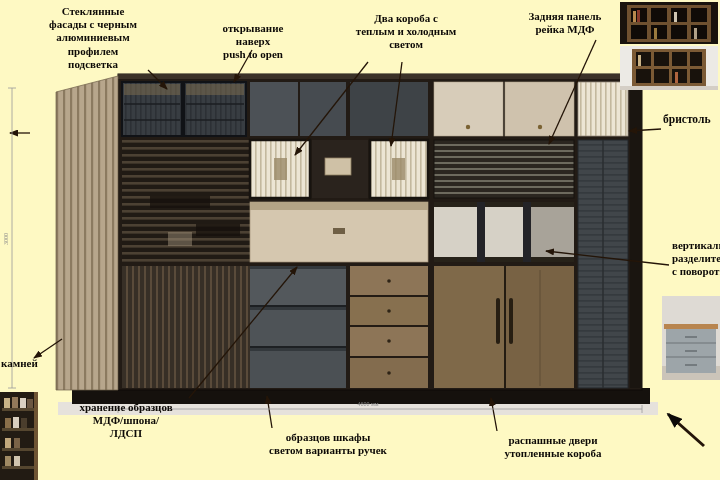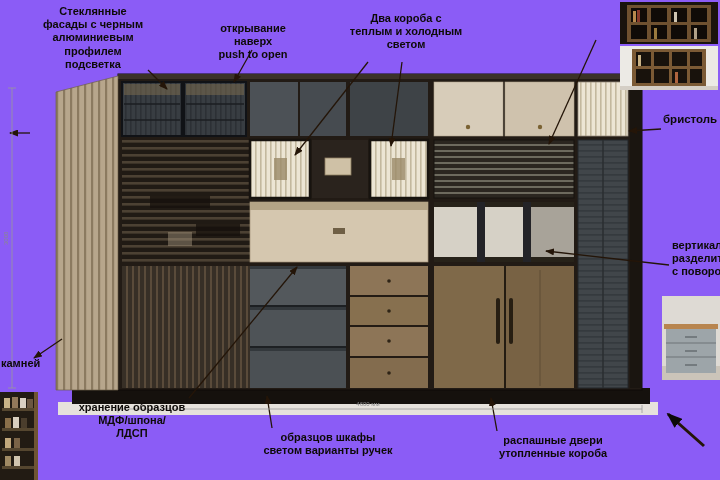--- a/index.html
+++ b/index.html
@@ -1,18 +1,18 @@
 <!DOCTYPE html>
 <html><head>
 <meta charset="utf-8">
 <style>
   html,body{margin:0;padding:0;background:#ffffff;}
   .stage{
-    position:relative;width:720px;height:480px;background:#8b5cf6;overflow:hidden;
-    font-family:Liberation Sans, sans-serif;
+    position:relative;width:720px;height:480px;background:#fef9c3;overflow:hidden;
+    font-family:Liberation Serif, serif;
   }
   .scene{position:absolute;left:0;top:0;}
   .label{
     position:absolute;font-weight:700;font-size:11px;line-height:1.2;
     color:#0d0a07;text-align:center;white-space:nowrap;
   }
   .label.left{text-align:left;}
   .label.big{font-size:11.5px;}
 </style>
 </head>
@@ -266,36 +266,40 @@
   <div>наверх</div>
   <div>push to open</div>
 </div>
 
 <div class="label" style="left:336px;top:12px;width:140px">
   <div>Два короба с</div>
   <div>теплым и холодным</div>
   <div>светом</div>
 </div>
 
+<div class="label" style="left:510px;top:10px;width:110px">
+  <div>Задняя панель</div>
+  <div>рейка МДФ</div>
+</div>
 
 <div class="label left big" style="left:663px;top:113px;width:70px">
   <div>бристоль</div>
 </div>
 
 <div class="label left" style="left:672px;top:239px;width:80px">
   <div>вертикальн</div>
   <div>разделител</div>
   <div>с поворотн</div>
 </div>
 
 <div class="label left" style="left:1px;top:357px;width:46px">
   <div>камней</div>
 </div>
 
-<div class="label" style="left:68px;top:401px;width:128px">
+<div class="label" style="left:62px;top:401px;width:128px">
   <div>хранение образцов</div>
   <div>МДФ/шпона/</div>
   <div>ЛДСП</div>
 </div>
 
 <div class="label" style="left:248px;top:431px;width:160px">
   <div>образцов шкафы</div>
   <div>светом варианты ручек</div>
 </div>
 

